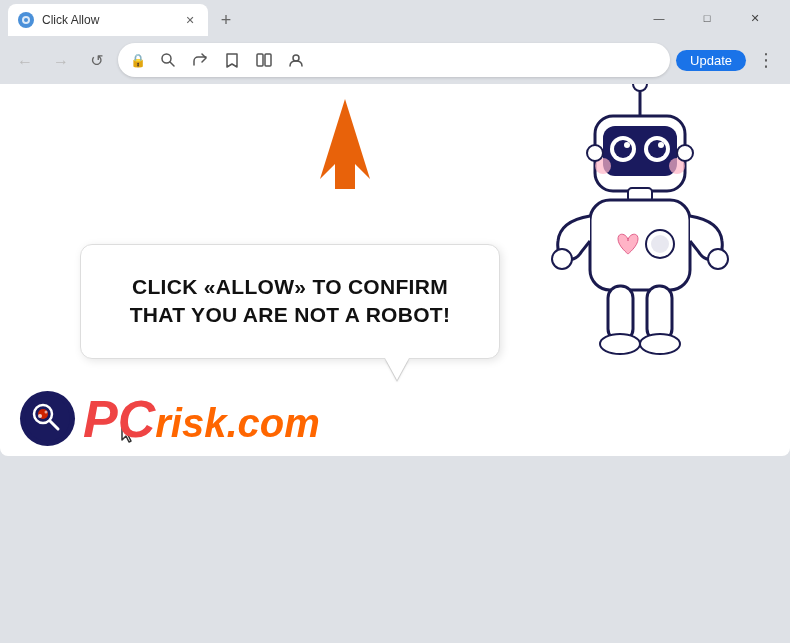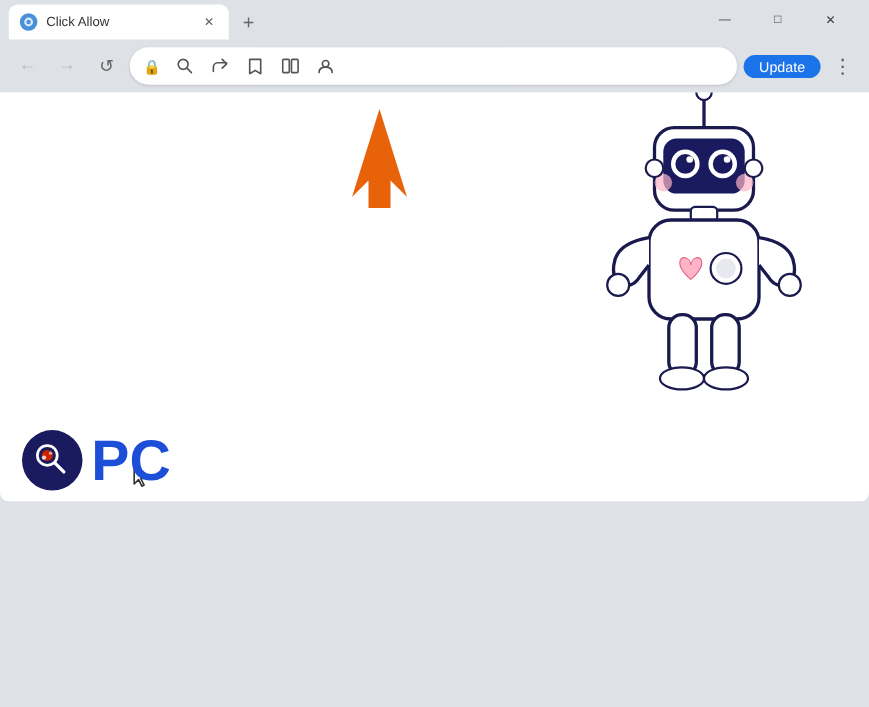--- a/index.html
+++ b/index.html
@@ -392,20 +392,23 @@
         <defs>
           <marker id="arrowhead" markerWidth="10" markerHeight="7" refX="0" refY="3.5" orient="auto">
             <polygon points="0 0, 10 3.5, 0 7" fill="#e8620a"></polygon>
           </marker>
         </defs>
 
         <polygon points="20,90 45,10 70,90 55,75 55,100 35,100 35,75" fill="#e8620a"></polygon>
       </svg>
     </div>
 
+    <div class="speech-bubble">
+      <div class="bubble-text">CLICK «ALLOW» TO CONFIRM THAT YOU ARE NOT A ROBOT!</div>
+    </div>
 
     <div class="robot-container">
       <svg viewBox="0 0 200 320" width="200" height="320" xmlns="http://www.w3.org/2000/svg">
 
         <line x1="100" y1="12" x2="100" y2="40" stroke="#1a1a4e" stroke-width="3"></line>
         <circle cx="100" cy="8" r="7" fill="white" stroke="#1a1a4e" stroke-width="2"></circle>
 
         <rect x="55" y="40" width="90" height="75" rx="18" fill="white" stroke="#1a1a4e" stroke-width="3"></rect>
 
         <rect x="63" y="50" width="74" height="50" rx="12" fill="#1a1a5e"></rect>
@@ -462,19 +465,20 @@
           <circle cx="18" cy="18" r="9" fill="none" stroke="white" stroke-width="2.5"></circle>
           <circle cx="18" cy="18" r="5" fill="#cc2200"></circle>
           <line x1="25" y1="25" x2="33" y2="33" stroke="white" stroke-width="3" stroke-linecap="round"></line>
 
           <circle cx="15" cy="20" r="2" fill="white" opacity="0.8"></circle>
           <circle cx="21" cy="16" r="1.5" fill="white" opacity="0.6"></circle>
         </svg>
       </div>
       <div>
         <div style="display:flex; align-items:baseline;">
-          <span style="font-size:52px; font-weight:900; color:#1d4ed8; line-height:1;">PC</span>
+          <span style="font-size:52px; font-weight:900; font-style:italic; color:#ef4444; line-height:1;">PC</span>
+          <span style="font-size:40px; font-weight:900; font-style:italic; color:#ff6600; line-height:1;">risk.com</span>
         </div>
       </div>
     </div>
 
   </div>
 </div>
 
 </body></html>

